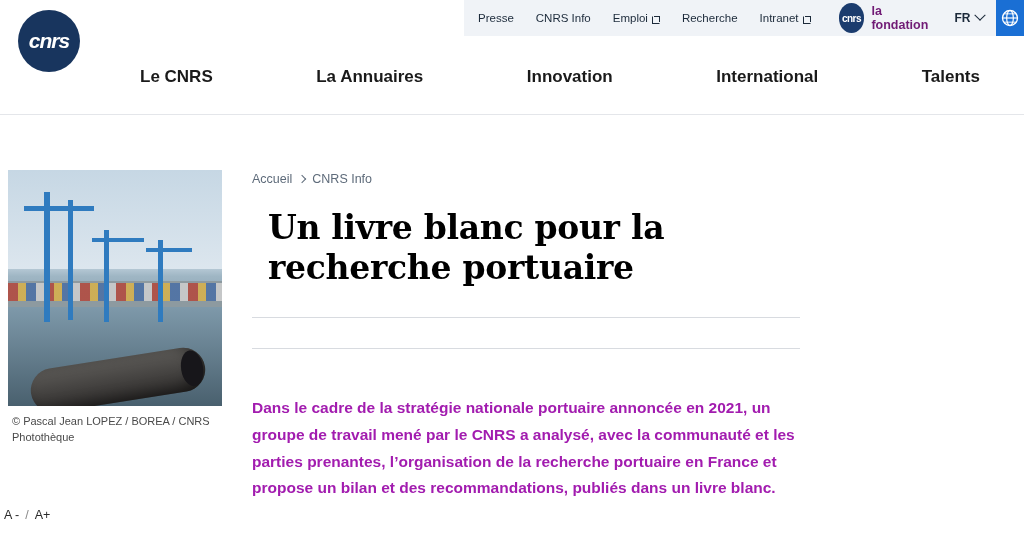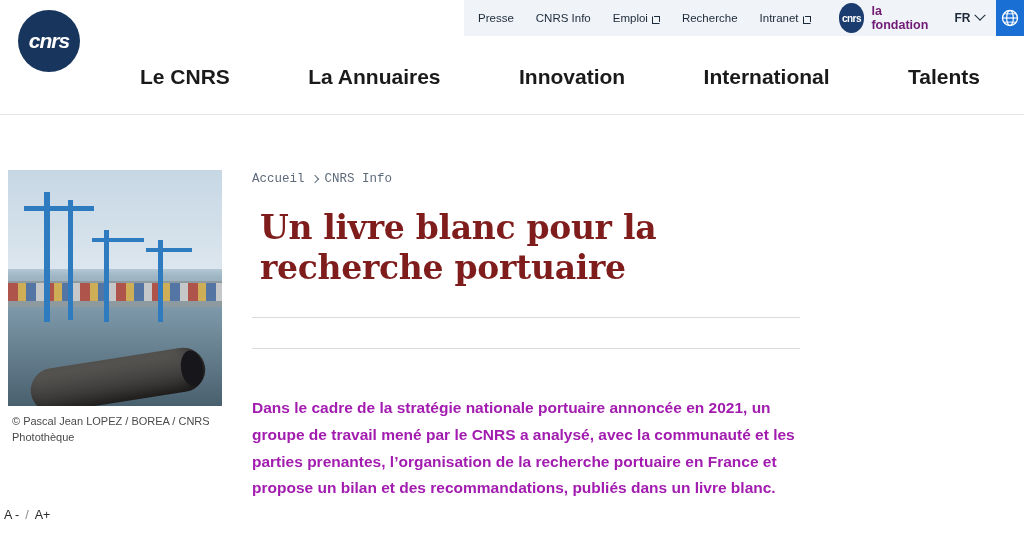--- a/index.html
+++ b/index.html
@@ -155,21 +155,21 @@
   .mainnav {
     position: absolute;
     top: 58px;
     left: 140px;
     width: 840px;
     height: 38px;
     display: flex;
     align-items: center;
   }
   .nav-item {
-    font-size: 21px;
+    font-size: 17px;
     font-weight: bold;
     color: #1a1a1a;
     cursor: pointer;
     white-space: nowrap;
   }
   .nav-sep { flex: 1 1 auto; }
 
   .header-rule {
     position: absolute;
     top: 114px;
@@ -258,42 +258,41 @@
     left: 252px;
     top: 172px;
     width: 548px;
   }
   .breadcrumb {
     font-size: 12.5px;
     color: #5e6b7a;
     display: flex;
     align-items: center;
     gap: 7px;
-    font-family: Liberation Mono, monospace;
   }
   .breadcrumb a {
     color: #5e6b7a;
     text-decoration: none;
     cursor: pointer;
   }
   .bc-chev {
     width: 5px;
     height: 5px;
     border-right: 1.4px solid #5e6b7a;
     border-top: 1.4px solid #5e6b7a;
     transform: rotate(45deg);
     display: inline-block;
   }
   .title {
     font-family: "DejaVu Serif", serif;
     font-size: 33px;
     line-height: 1.2;
     font-weight: bold;
-    color: #7f1d1d;
-    margin: 22px 0 0 8px;
+    color: #000000;
+    margin: 22px 0 0 16px;
     letter-spacing: -0.3px;
   }
   .meta-rule {
     margin-top: 30px;
     width: 548px;
     height: 1px;
     background: #d8dbe0;
   }
   .meta {
     display: flex;

